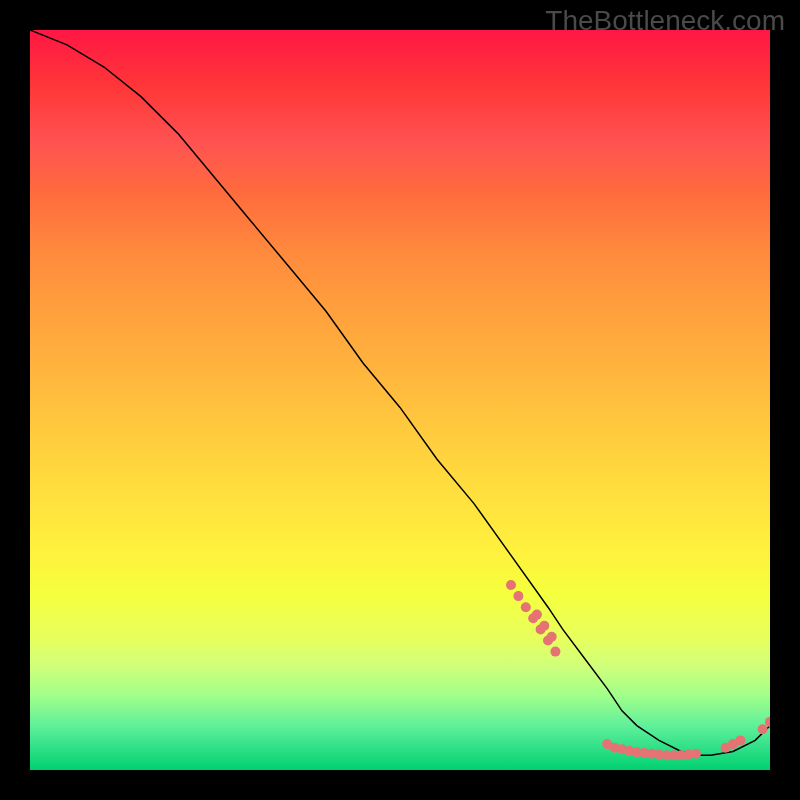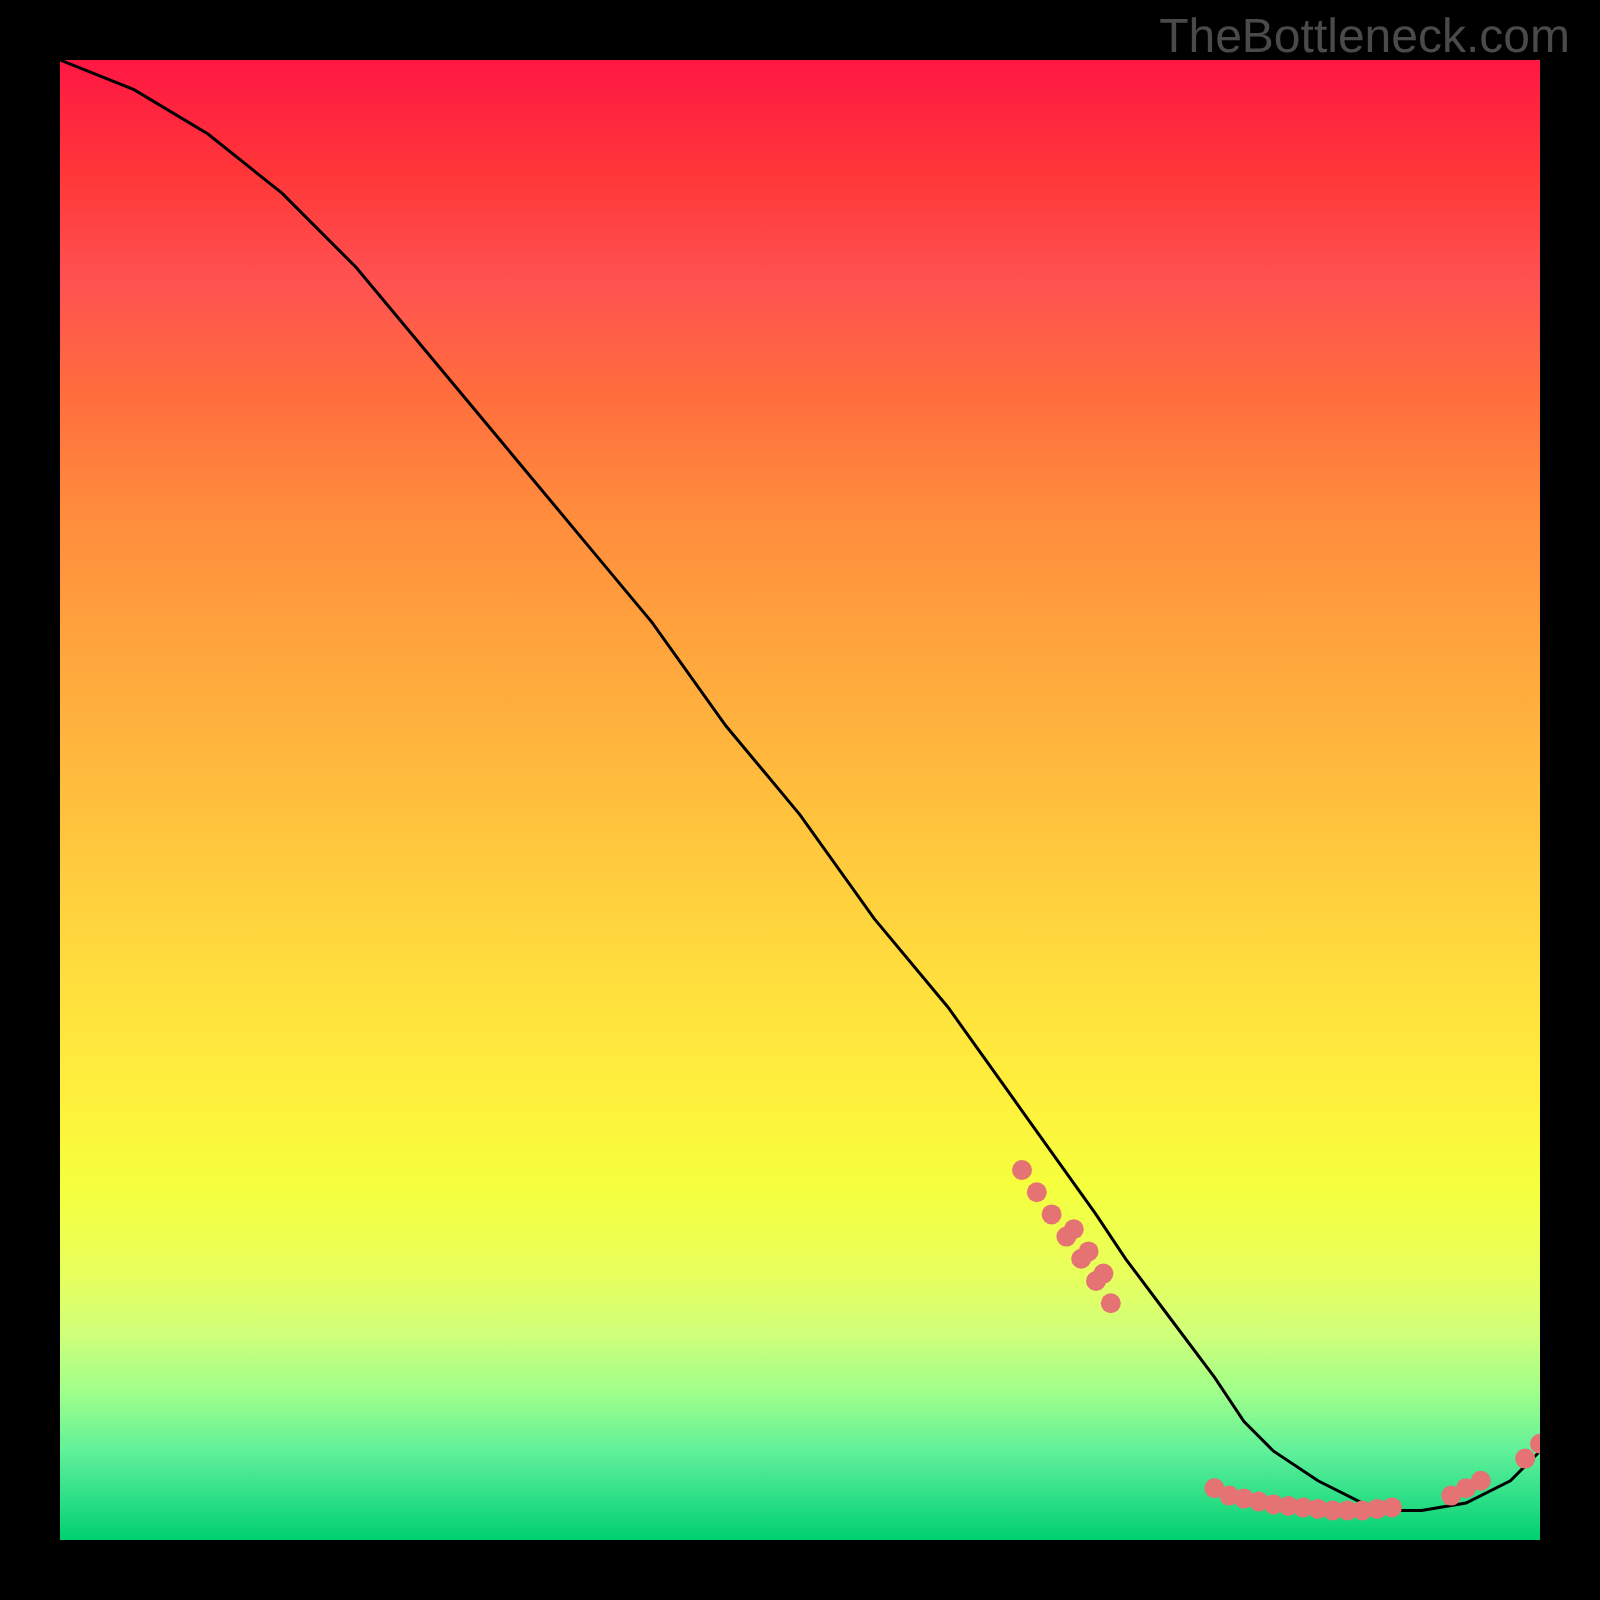--- a/index.html
+++ b/index.html
@@ -14,21 +14,21 @@
       background: #000;
       position: relative;
       font-family: Arial, sans-serif;
     }
     
     .watermark {
       position: absolute;
       top: 5px;
       right: 15px;
       color: #4a4a4a;
-      font-size: 24px;
+      font-size: 28px;
       font-weight: normal;
       z-index: 10;
     }
     
     .chart-container {
       position: absolute;
       top: 30px;
       left: 30px;
       width: 740px;
       height: 740px;

